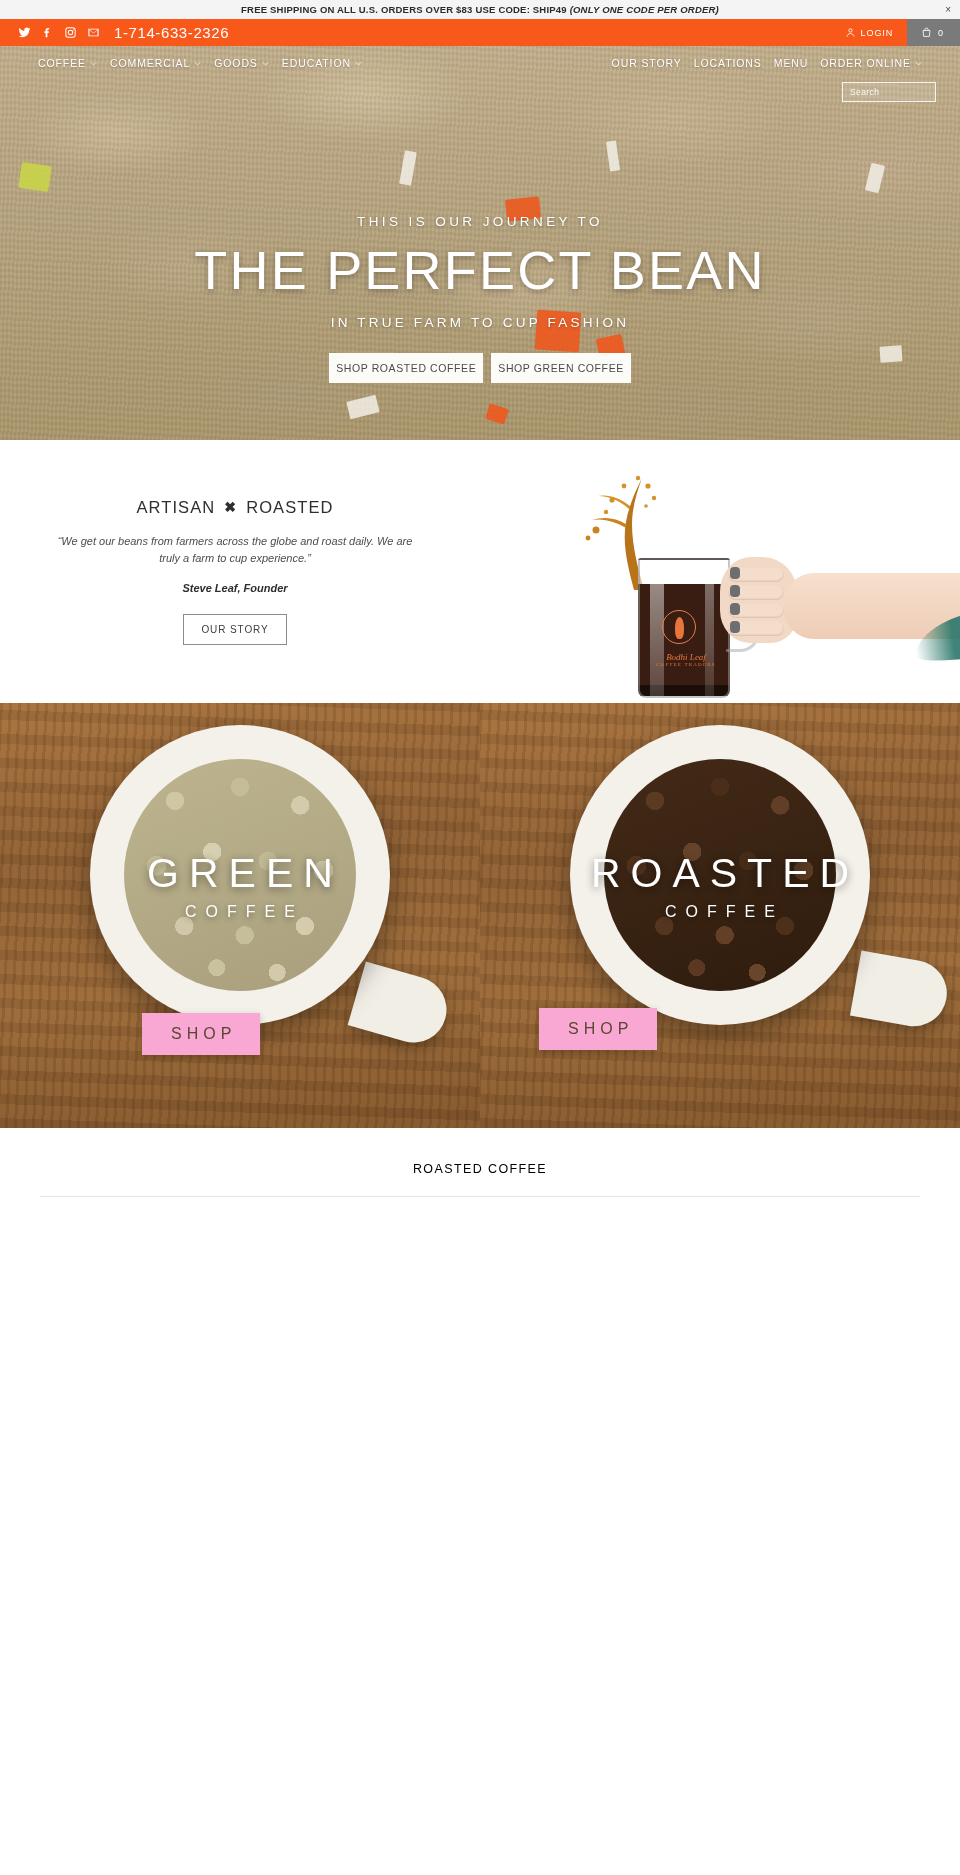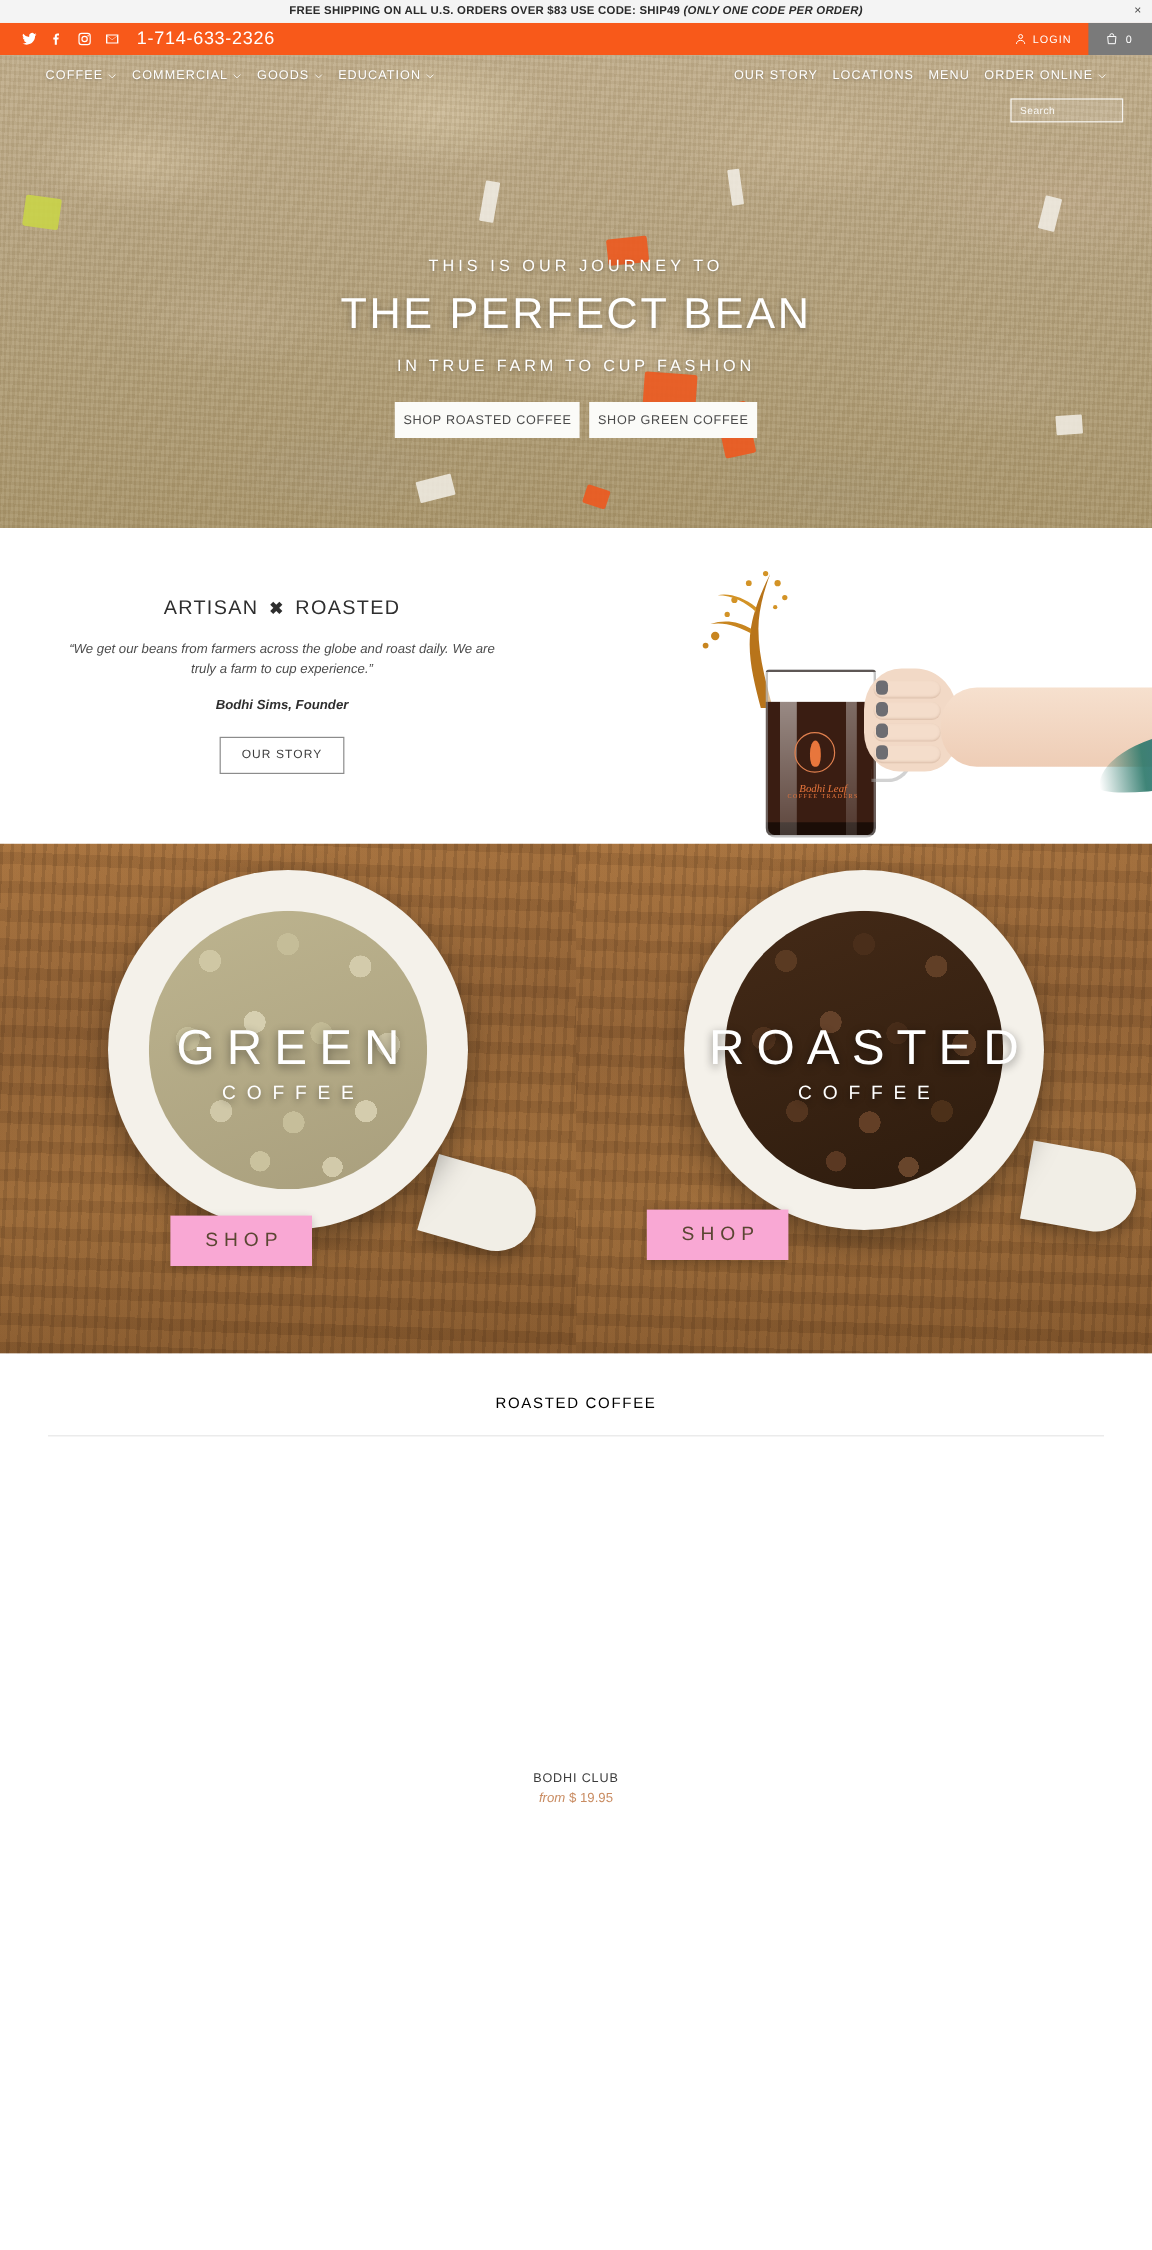--- a/index.html
+++ b/index.html
@@ -188,21 +188,21 @@
   }
   .hero-kicker {
     font-size: 13.5px;
     letter-spacing: 3.4px;
     color: #fff;
     text-shadow: 0 1px 3px rgba(0,0,0,.3);
     font-weight: 300;
   }
   .hero-title {
     margin-top: 14px;
-    font-size: 36px;
+    font-size: 54px;
     letter-spacing: 2.2px;
     color: #fff;
     font-weight: 300;
     text-shadow: 0 2px 6px rgba(0,0,0,.3);
     line-height: 1;
   }
   .hero-sub {
     margin-top: 18px;
     font-size: 13.5px;
     letter-spacing: 3.2px;
@@ -637,21 +637,21 @@
 </div>
 
 <section class="artisan">
   <div class="artisan-left">
     <div class="artisan-h">
       <span>ARTISAN</span>
       <span class="x">✖</span>
       <span>ROASTED</span>
     </div>
     <div class="artisan-q">“We get our beans from farmers across the globe and roast daily. We are truly a farm to cup experience.”</div>
-    <div class="artisan-sig">Bodhi Sims, Founder</div>
+    <div class="artisan-sig">Steve Leaf, Founder</div>
     <button class="artisan-btn">OUR STORY</button>
   </div>
   <div class="artisan-right">
     <div class="mug-scene">
       <svg class="splash" viewBox="0 0 80 120">
         <path d="M52 118 C46 95 40 72 44 50 C47 33 54 18 60 6 C54 22 50 38 50 52 C50 74 56 96 62 118 Z" fill="#b8741a"></path>
         <path d="M44 52 C34 46 22 44 10 48 C22 46 34 50 44 56 Z" fill="#c8851f"></path>
         <path d="M48 34 C38 26 26 22 16 24 C28 24 40 30 48 38 Z" fill="#d39326"></path>
         <circle cx="14" cy="58" r="3.5" fill="#c8851f"></circle>
         <circle cx="6" cy="66" r="2.4" fill="#c8851f"></circle>
@@ -735,28 +735,20 @@
     <div class="product-card">
       <div class="product-img"></div>
       <div class="product-name"></div>
       <div class="product-price">
         <span class="from"></span>
         <span></span>
       </div>
     </div>
     <div class="product-card">
       <div class="product-img"></div>
-      <div class="product-name">BODHI CLUB</div>
-      <div class="product-price">
-        <span class="from">from</span>
-        <span>$ 19.95</span>
-      </div>
-    </div>
-    <div class="product-card">
-      <div class="product-img"></div>
       <div class="product-name"></div>
       <div class="product-price">
         <span class="from"></span>
         <span></span>
       </div>
     </div>
   </div>
 </section>
 
 </body></html>

